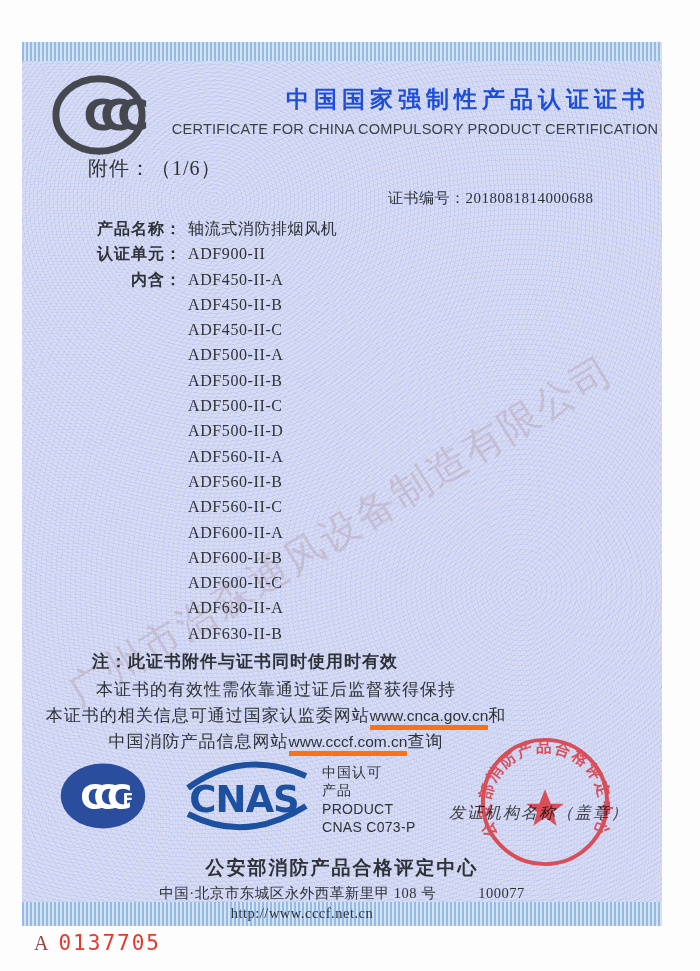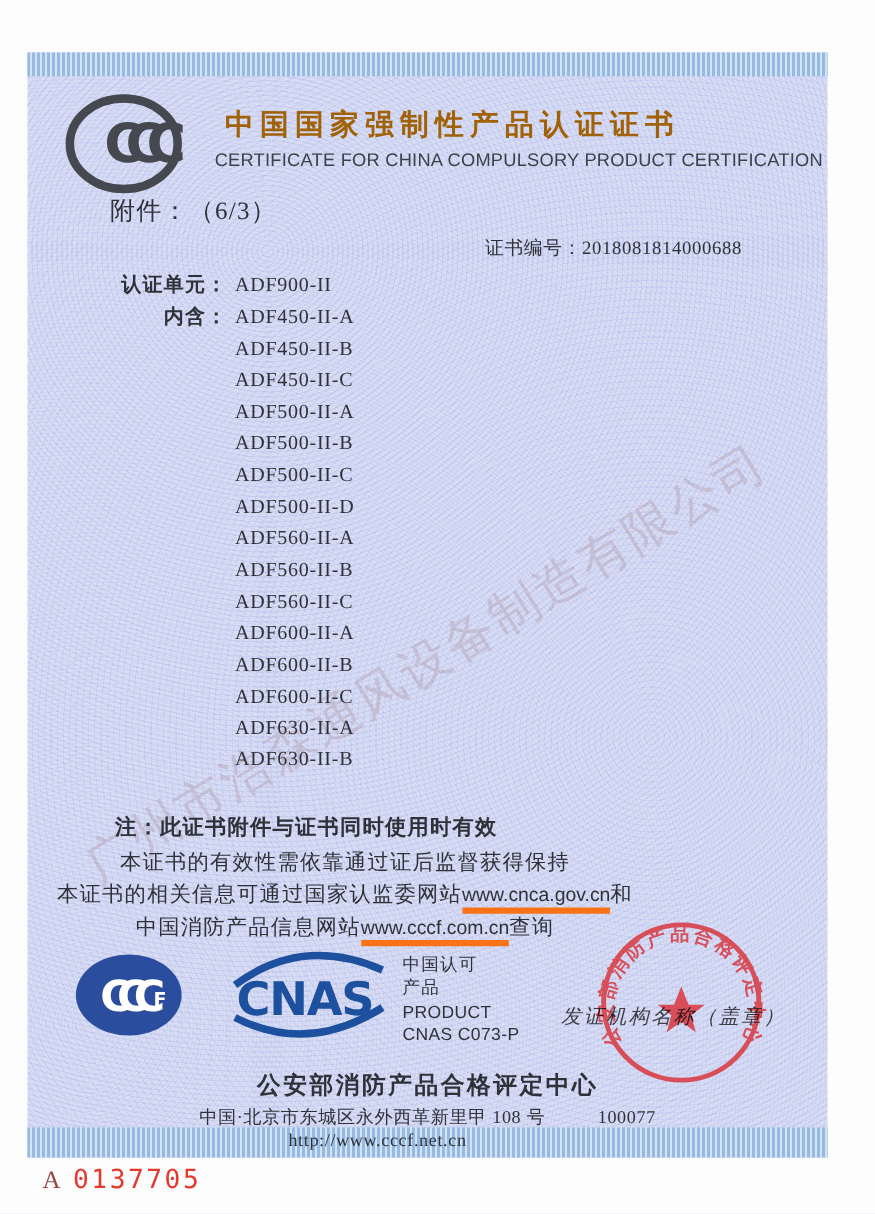--- a/index.html
+++ b/index.html
@@ -29,22 +29,22 @@
   .band.top{top:0;}
   .band.bottom{bottom:0;height:24px;}
   .abs{position:absolute;}
   
   .watermark{position:absolute;left:72px;top:668px;transform:rotate(-31.5deg);transform-origin:0 50%;
     white-space:nowrap;font-size:40px;letter-spacing:2px;color:rgba(178,158,172,.42);z-index:2;
     font-family:"Liberation Serif",serif;}
   .content{position:absolute;inset:0;z-index:3;}
   
   .ccc-logo{left:50px;top:72px;width:98px;height:86px;}
-  .title-cn{left:180px;top:84px;width:470px;text-align:left;font-size:23px;font-weight:bold;
-    letter-spacing:5px;color:#a16207;}
+  .title-cn{left:180px;top:84px;width:470px;text-align:right;font-size:23px;font-weight:bold;
+    letter-spacing:5px;color:#1d4ed8;}
   .title-en{left:165px;top:121px;width:500px;text-align:center;font-size:14.6px;color:#3b4149;
     font-family:"Liberation Sans",sans-serif;letter-spacing:.2px;}
   .attachment{left:88px;top:155px;font-size:20px;letter-spacing:1px;}
   .certno{left:388px;top:189px;font-size:15px;letter-spacing:.5px;}
   
   .rows{left:96px;top:216px;line-height:25.3px;font-size:16px;}
   .row .lbl{display:inline-block;width:86px;text-align:right;font-weight:bold;letter-spacing:1px;}
   .row .val{margin-left:6px;letter-spacing:.6px;}
   .model-line{margin-left:92px;letter-spacing:.6px;}
   .note{left:92px;top:650px;font-size:17px;font-weight:bold;letter-spacing:1px;}
@@ -83,25 +83,28 @@
 
   <div class="content">
 
     <svg class="abs ccc-logo" viewBox="0 0 100 86">
       <ellipse cx="50" cy="43" rx="44" ry="37" fill="none" stroke="#45484f" stroke-width="7"></ellipse>
       <text x="60" y="58" text-anchor="middle" font-size="44" font-weight="bold" fill="#45484f" letter-spacing="-15" font-family="DejaVu Sans, sans-serif">CCC</text>
     </svg>
 
     <div class="abs title-cn">中国国家强制性产品认证证书</div>
     <div class="abs title-en">CERTIFICATE FOR CHINA COMPULSORY PRODUCT CERTIFICATION</div>
-    <div class="abs attachment">附件：（6/3）</div>
+    <div class="abs attachment">附件：（1/6）</div>
 
     <div class="abs certno"><span>证书编号：</span><span>2018081814000688</span></div>
 
     <div class="abs rows">
+      <div class="row">
+        <span class="lbl">产品名称：</span><span class="val">轴流式消防排烟风机</span>
+      </div>
       <div class="row">
         <span class="lbl">认证单元：</span><span class="val">ADF900-II</span>
       </div>
       <div class="row">
         <span class="lbl">内含：</span><span class="val">ADF450-II-A</span>
       </div>
       <div>
           <div class="model-line">ADF450-II-B</div>
           <div class="model-line">ADF450-II-C</div>
           <div class="model-line">ADF500-II-A</div>

